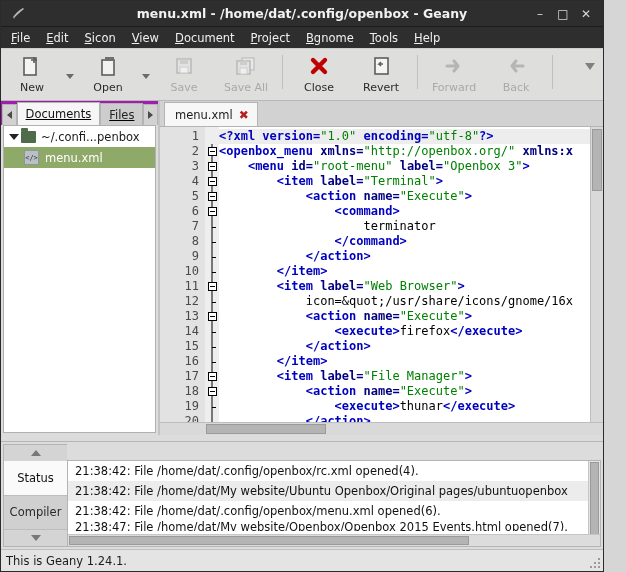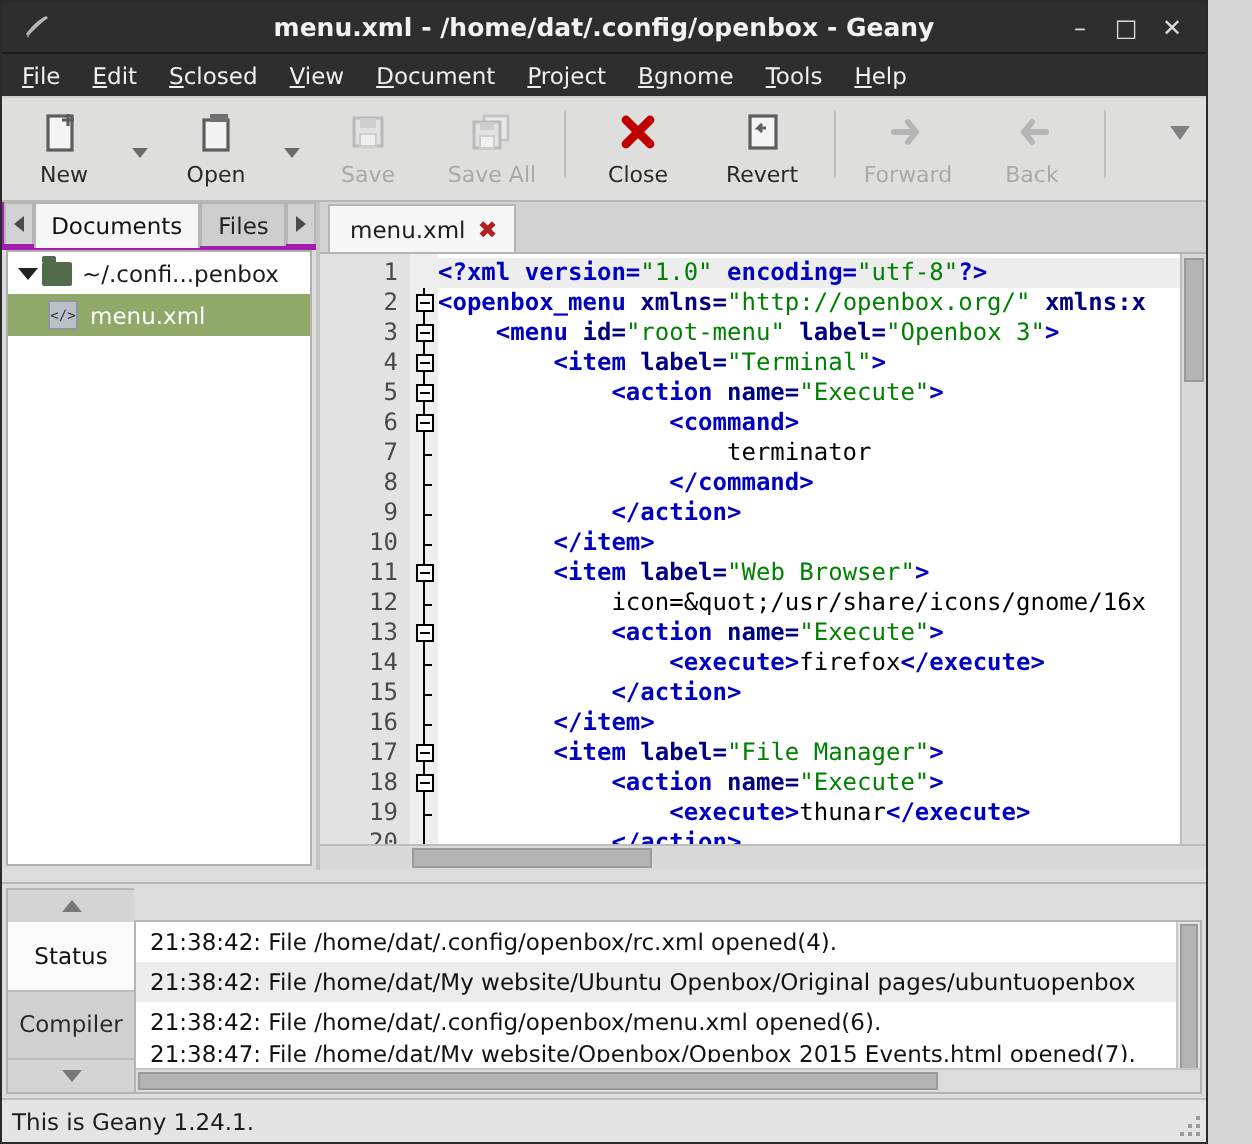--- a/index.html
+++ b/index.html
@@ -114,23 +114,24 @@
 
   
   .sidebar {
     width: 159px; flex: 0 0 159px;
     display: flex; flex-direction: column;
     background: #dcdcdc;
     border-right: 2px solid #c3c3c3;
   }
   .side-tabs {
     height: 24px; flex: 0 0 24px;
-    display: flex; align-items: flex-start;
+    display: flex; align-items: flex-end;
     background: #a21caf;
     padding-left: 1px;
+    text-decoration: underline;
   }
   .side-arrow {
     width: 16px; height: 21px;
     display: flex; align-items: center; justify-content: center;
     background: #d2d2d2; border: 1px solid #b4b4b4;
     border-bottom: none;
   }
   .tri-left { width:0;height:0;border-top:4px solid transparent;border-bottom:4px solid transparent;border-right:5px solid #4a4a4a;}
   .tri-right{ width:0;height:0;border-top:4px solid transparent;border-bottom:4px solid transparent;border-left:5px solid #4a4a4a;}
   .side-tab {
@@ -365,21 +366,21 @@
     <div class="tb-btns">
       <div class="tb-btn">–</div>
       <div class="tb-btn">□</div>
       <div class="tb-btn">✕</div>
     </div>
   </div>
 
   <div class="menubar">
     <div class="menu-item"><span class="u">F</span><span>ile</span></div>
     <div class="menu-item"><span class="u">E</span><span>dit</span></div>
-    <div class="menu-item"><span class="u">S</span><span>closed</span></div>
+    <div class="menu-item"><span class="u">S</span><span>icon</span></div>
     <div class="menu-item"><span class="u">V</span><span>iew</span></div>
     <div class="menu-item"><span class="u">D</span><span>ocument</span></div>
     <div class="menu-item"><span class="u">P</span><span>roject</span></div>
     <div class="menu-item"><span class="u">B</span><span>gnome</span></div>
     <div class="menu-item"><span class="u">T</span><span>ools</span></div>
     <div class="menu-item"><span class="u">H</span><span>elp</span></div>
   </div>
 
   <div class="toolbar">
 

